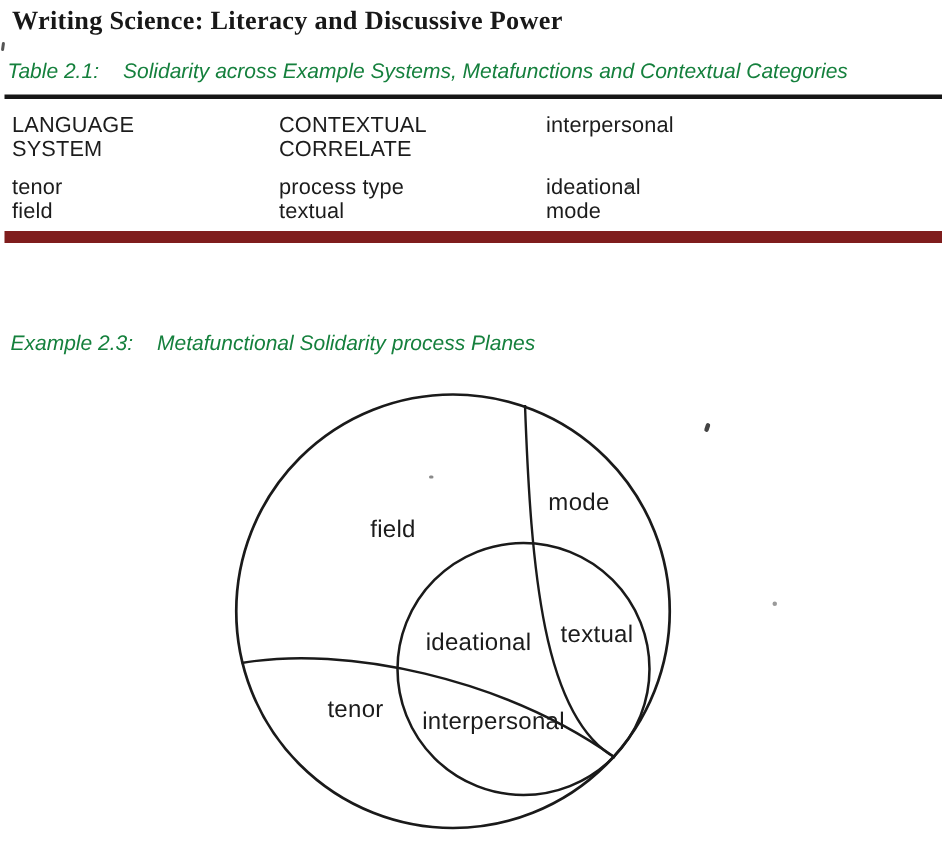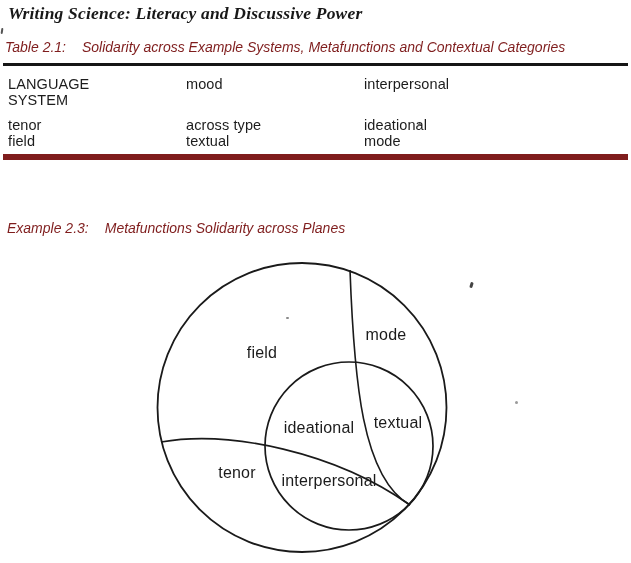--- a/index.html
+++ b/index.html
@@ -14,44 +14,43 @@
     overflow: hidden;
     font-family: "Liberation Sans", sans-serif;
     color: #1c1c1c;
     -webkit-font-smoothing: antialiased;
   }
   .page-title {
     position: absolute;
     left: 8px;
     top: 3px;
     font-family: "Liberation Serif", serif;
-    font-style: italic;
     font-weight: bold;
     font-size: 17.5px;
     letter-spacing: 0.2px;
     color: #181818;
     white-space: nowrap;
   }
   .caption {
     position: absolute;
     font-style: italic;
     font-size: 14px;
-    color: #7f1d1d;
+    color: #15803d;
     white-space: nowrap;
   }
   .table-caption { left: 5px; top: 39px; }
   .figure-caption { left: 7px; top: 220px; }
   .caption .cap-label { margin-right: 16px; }
   .data-table {
     position: absolute;
     left: 3px;
     top: 63px;
     width: 620px;
     border-top: 3px solid #161616;
-    border-bottom: 6px solid #7f1d1d;
+    border-bottom: 8px solid #7f1d1d;
     padding: 10px 0 5px 5px;
     display: grid;
     grid-template-columns: 178px 178px auto;
     font-size: 14.5px;
     line-height: 16px;
     letter-spacing: 0.1px;
     color: #1c1c1c;
   }
   .data-table .th {
     white-space: pre-line;
@@ -92,35 +91,36 @@
 
 <div class="page-title">Writing Science: Literacy and Discussive Power</div>
 
 <div class="caption table-caption">
   <span class="cap-label">Table 2.1:</span><span class="cap-text">Solidarity across Example Systems, Metafunctions and Contextual Categories</span>
 </div>
 
 <div class="data-table">
   <div class="th">LANGUAGE
 SYSTEM</div>
+  <div class="th">CONTEXTUAL
+CORRELATE</div>
 
-  <div class="td">mood</div>
   <div class="td">interpersonal</div>
   <div class="td">tenor</div>
 
-  <div class="td">across type</div>
+  <div class="td">process type</div>
   <div class="td">ideational</div>
   <div class="td">field</div>
 
   <div class="td">textual</div>
   <div class="td">mode</div>
 </div>
 
 <div class="caption figure-caption">
-  <span class="cap-label">Example 2.3:</span><span class="cap-text">Metafunctions Solidarity across Planes</span>
+  <span class="cap-label">Example 2.3:</span><span class="cap-text">Metafunctional Solidarity process Planes</span>
 </div>
 
 <svg class="diagram" width="631" height="563" viewBox="0 0 631 563" xmlns="http://www.w3.org/2000/svg">
   <circle class="outline" cx="302" cy="407.5" r="144.5" stroke-width="1.8"></circle>
   <circle class="outline" cx="349" cy="446" r="84" stroke-width="1.7"></circle>
   <path class="outline" d="M 350 270 C 354 380, 362 478, 410 505" stroke-width="1.6"></path>
   <path class="outline" d="M 161 442 C 230 430, 335 452, 410 505" stroke-width="1.6"></path>
 
   <text x="262" y="358">field</text>
   <text x="386" y="340">mode</text>

